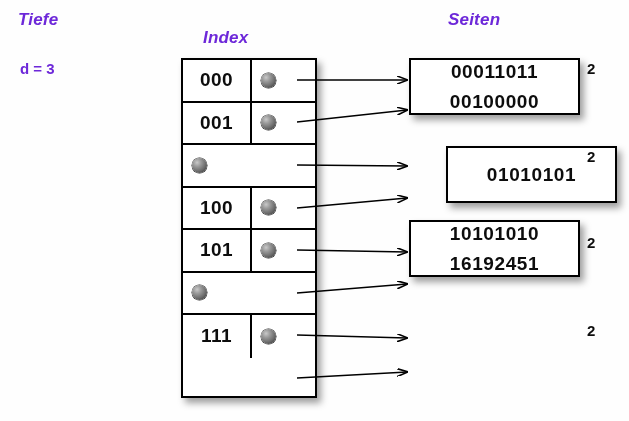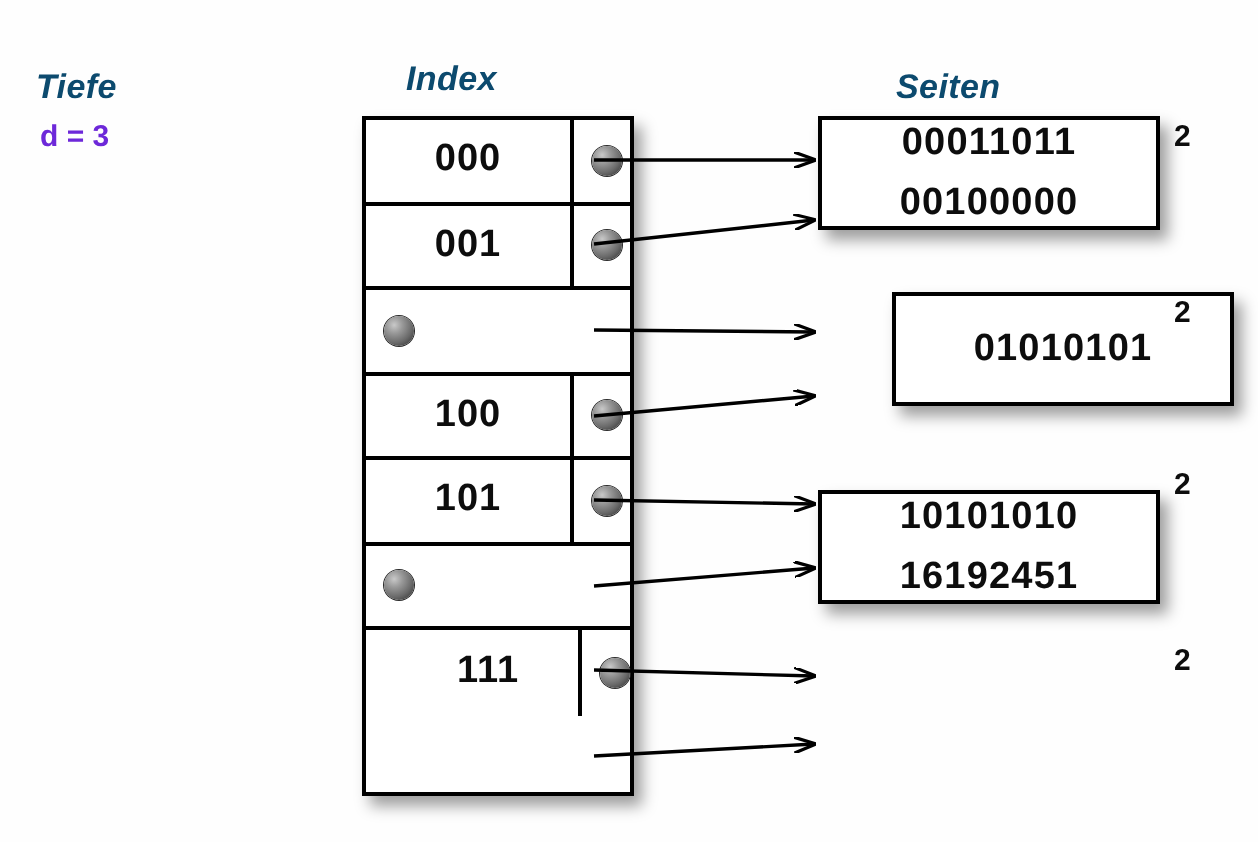--- a/index.html
+++ b/index.html
@@ -24,25 +24,24 @@
   }
 
   
   .col-heading {
     position: absolute;
     font-style: italic;
     font-weight: 600;
     font-size: 17px;
     letter-spacing: 0.2px;
     white-space: nowrap;
-    color: #0c4a6e;
-    margin-top: 24px;
+    color: #6d28d9;
   }
   #heading-tiefe  { left: 18px;  top: 10px; }
-  #heading-index  { left: 203px; top: 6px; text-align: right; }
+  #heading-index  { left: 203px; top: 28px; text-align: right; }
   #heading-seiten { left: 448px; top: 10px; }
 
   
   #depth-value {
     position: absolute;
     left: 20px;
     top: 60px;
     font-size: 15px;
     font-weight: 700;
     white-space: nowrap;
@@ -62,23 +61,23 @@
     box-shadow: 4px 5px 7px rgba(0,0,0,0.38);
   }
   .index-row {
     position: relative;
     height: 42.5px;
     box-sizing: border-box;
     border-bottom: 2px solid #000000;
     display: flex;
     align-items: stretch;
   }
-  .index-row:last-child { border-bottom: none; padding-left: 16px; }
+  .index-row:last-child { border-bottom: none; }
   .index-key {
-    width: 104px;
+    width: 69px;
     box-sizing: border-box;
     border-right: 2px solid #000000;
     display: flex;
     align-items: center;
     justify-content: center;
     font-size: 19px;
     font-weight: 600;
     letter-spacing: 0.5px;
     color: #0d0d0d;
   }
@@ -115,21 +114,21 @@
   }
   .page-line {
     font-size: 19px;
     font-weight: 600;
     letter-spacing: 0.6px;
     line-height: 1.55;
     color: #0d0d0d;
   }
   #page-box-0 { top: 58px; }
   #page-box-1 { top: 146px; margin-left: 37px; }
-  #page-box-2 { top: 245px; }
+  #page-box-2 { top: 220px; }
   #page-box-3 { top: 320px; }
 
   .page-count {
     position: absolute;
     left: 587px;
     font-size: 15px;
     font-weight: bold;
     color: #0d0d0d;
   }
   #page-count-0 { top: 60px; }

